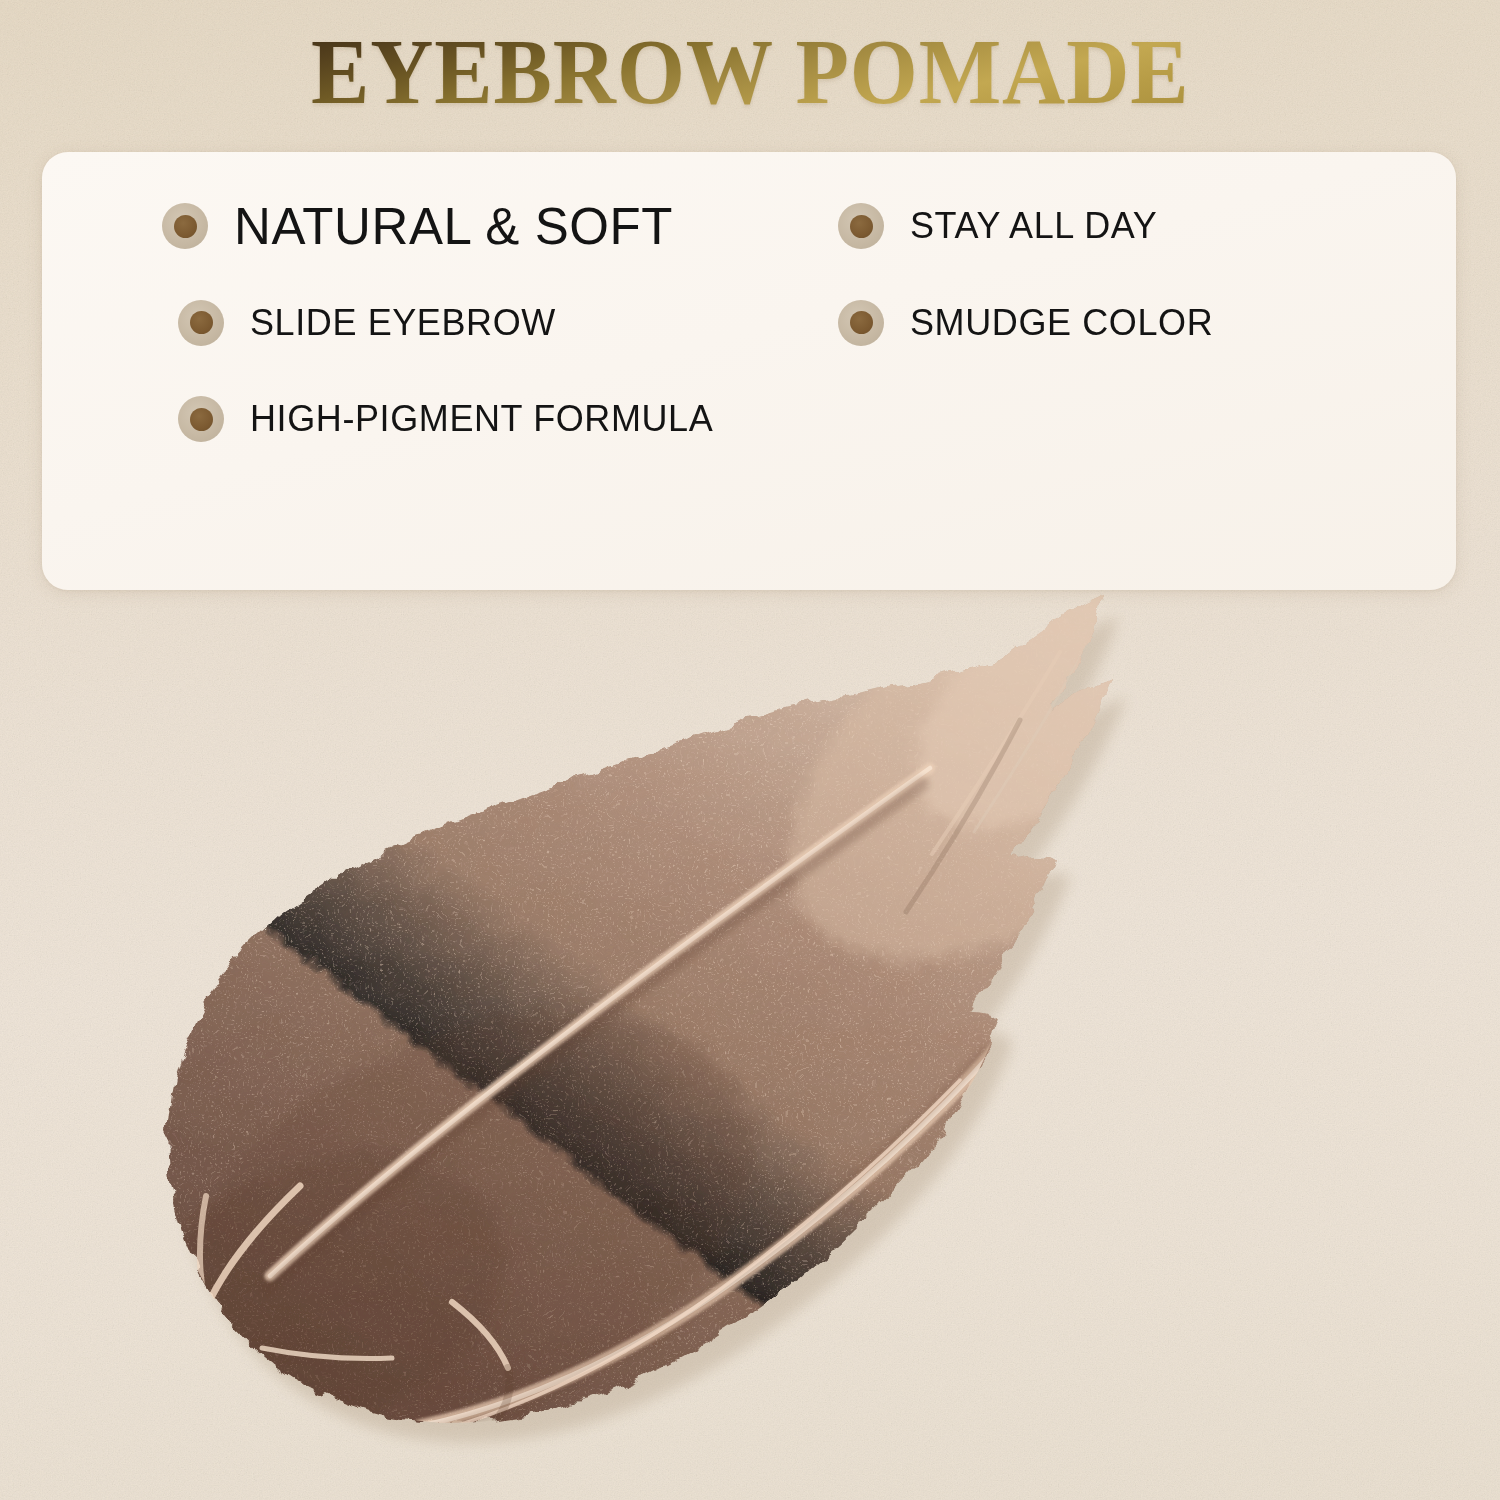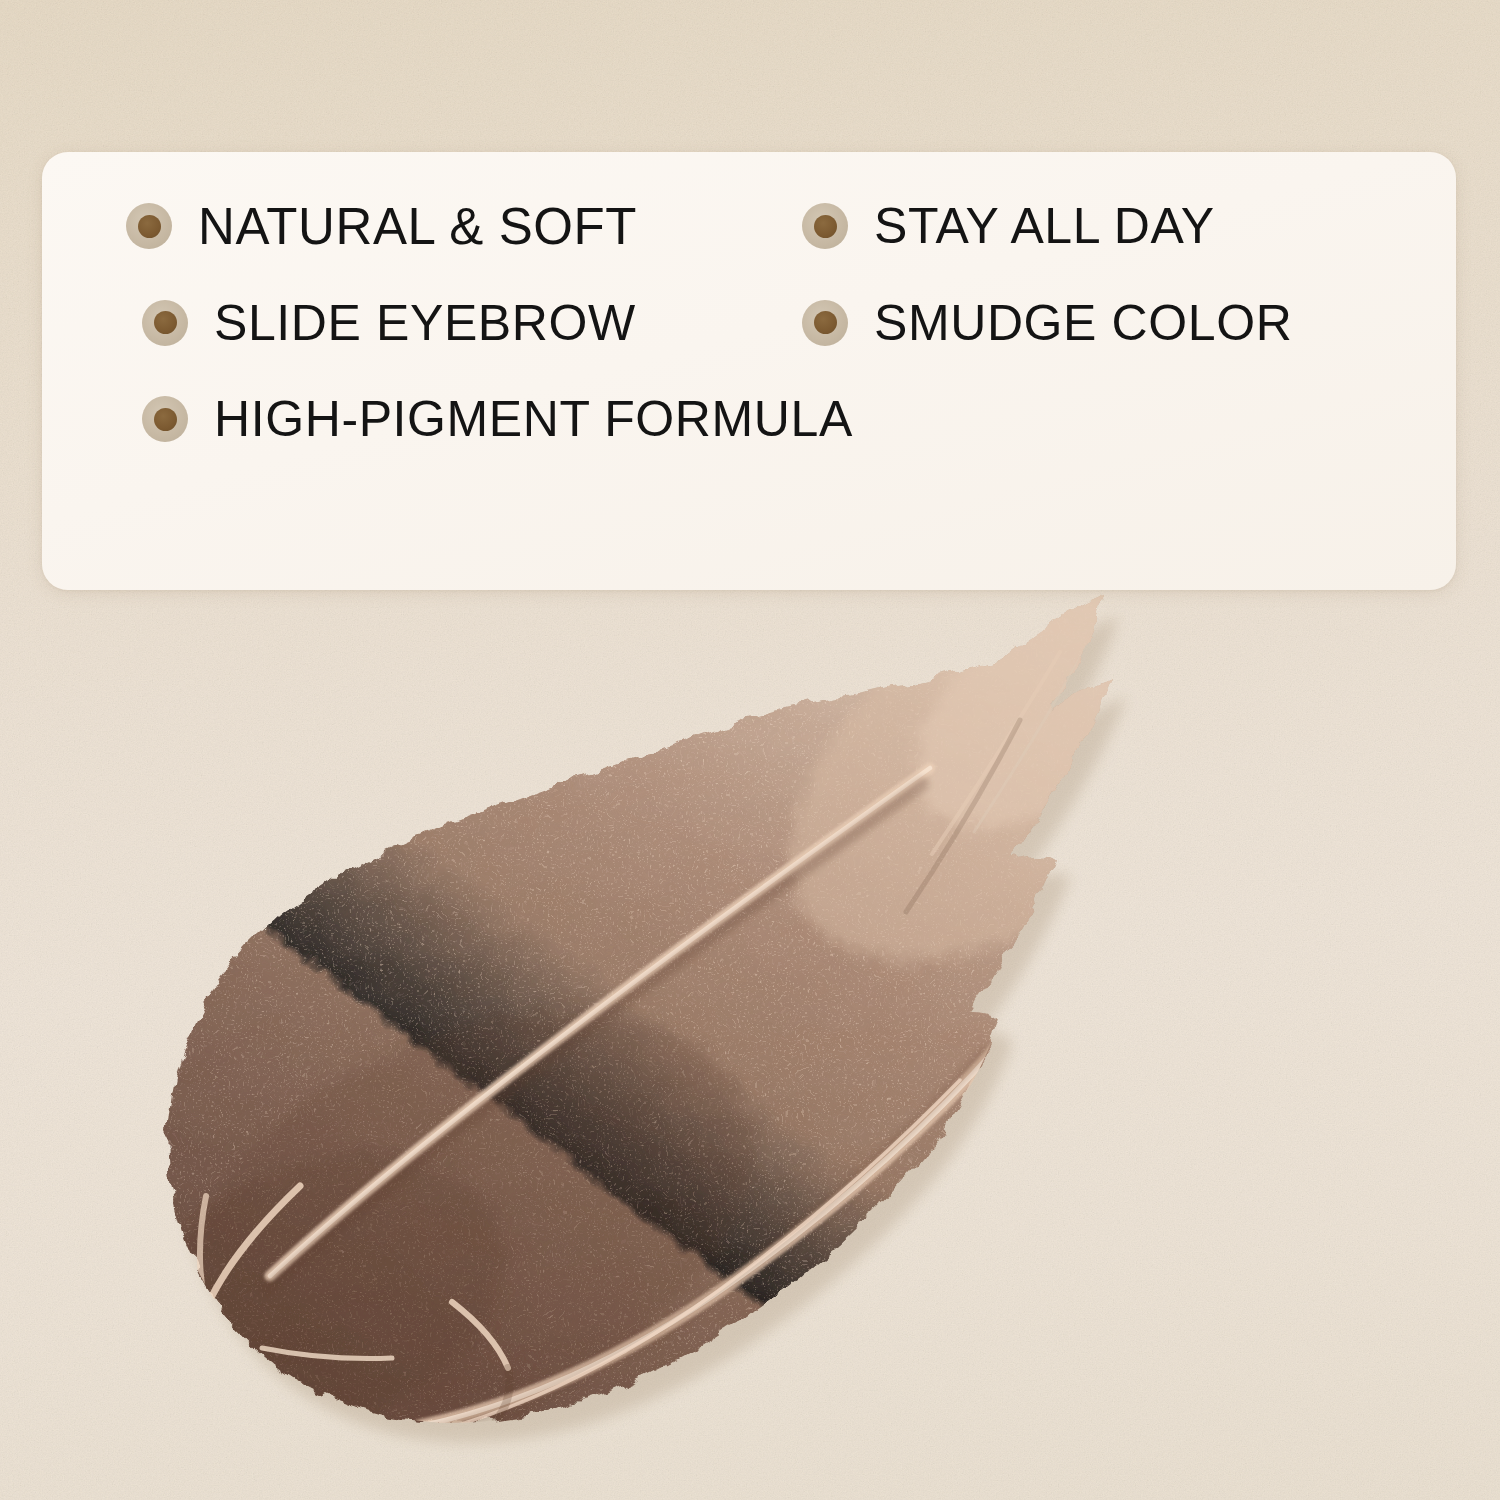--- a/index.html
+++ b/index.html
@@ -78,21 +78,21 @@
                0 1px 3px rgba(150,125,95,.10);
     z-index:5;
   }
 
   #feature-grid {
     position:absolute;
     inset:0;
     display:grid;
     grid-template-columns:660px 1fr;
     grid-template-rows:repeat(4,1fr);
-    padding:26px 0 26px 84px;
+    padding:26px 0 26px 120px;
     align-items:center;
   }
 
   .feature-item {
     display:flex;
     align-items:center;
     gap:26px;
     height:100%;
   }
   .feature-item.col-right { padding-left:16px; }
@@ -116,21 +116,21 @@
 
   .feature-label {
     font-family:"Liberation Sans", sans-serif;
     font-weight:400;
     font-size:51px;
     line-height:1;
     letter-spacing:.6px;
     color:#141414;
     white-space:nowrap;
   }
-  .col-right .feature-label { font-size:50px; }
+  .col-right .feature-label { font-size:36px; }
 
   
   #swatch-stage {
     position:absolute;
     left:0; top:560px;
     width:1500px; height:940px;
     z-index:3;
   }
   #swatch-svg { display:block; width:1500px; height:940px; }
 </style>
@@ -153,20 +153,23 @@
     <filter id="fGrain2">
       <feTurbulence type="fractalNoise" baseFrequency="0.35" numOctaves="3" seed="19" stitchTiles="stitch"></feTurbulence>
       <feColorMatrix type="saturate" values="0"></feColorMatrix>
       <feComponentTransfer>
           <feFuncA type="linear" slope="0.22" intercept="0"></feFuncA>
         </feComponentTransfer>
     </filter>
     <rect width="1500" height="1500" filter="url(#fGrain2)"></rect>
   </svg>
 
+  <div id="title-wrap">
+    <h1 id="title">EYEBROW POMADE</h1>
+  </div>
 
   <section id="feature-card">
     <div id="feature-grid">
 
       <div class="feature-item col-left">
         <span class="bullet"></span>
         <span class="feature-label">NATURAL &amp; SOFT</span>
       </div>
       <div class="feature-item col-right">
         <span class="bullet"></span>

